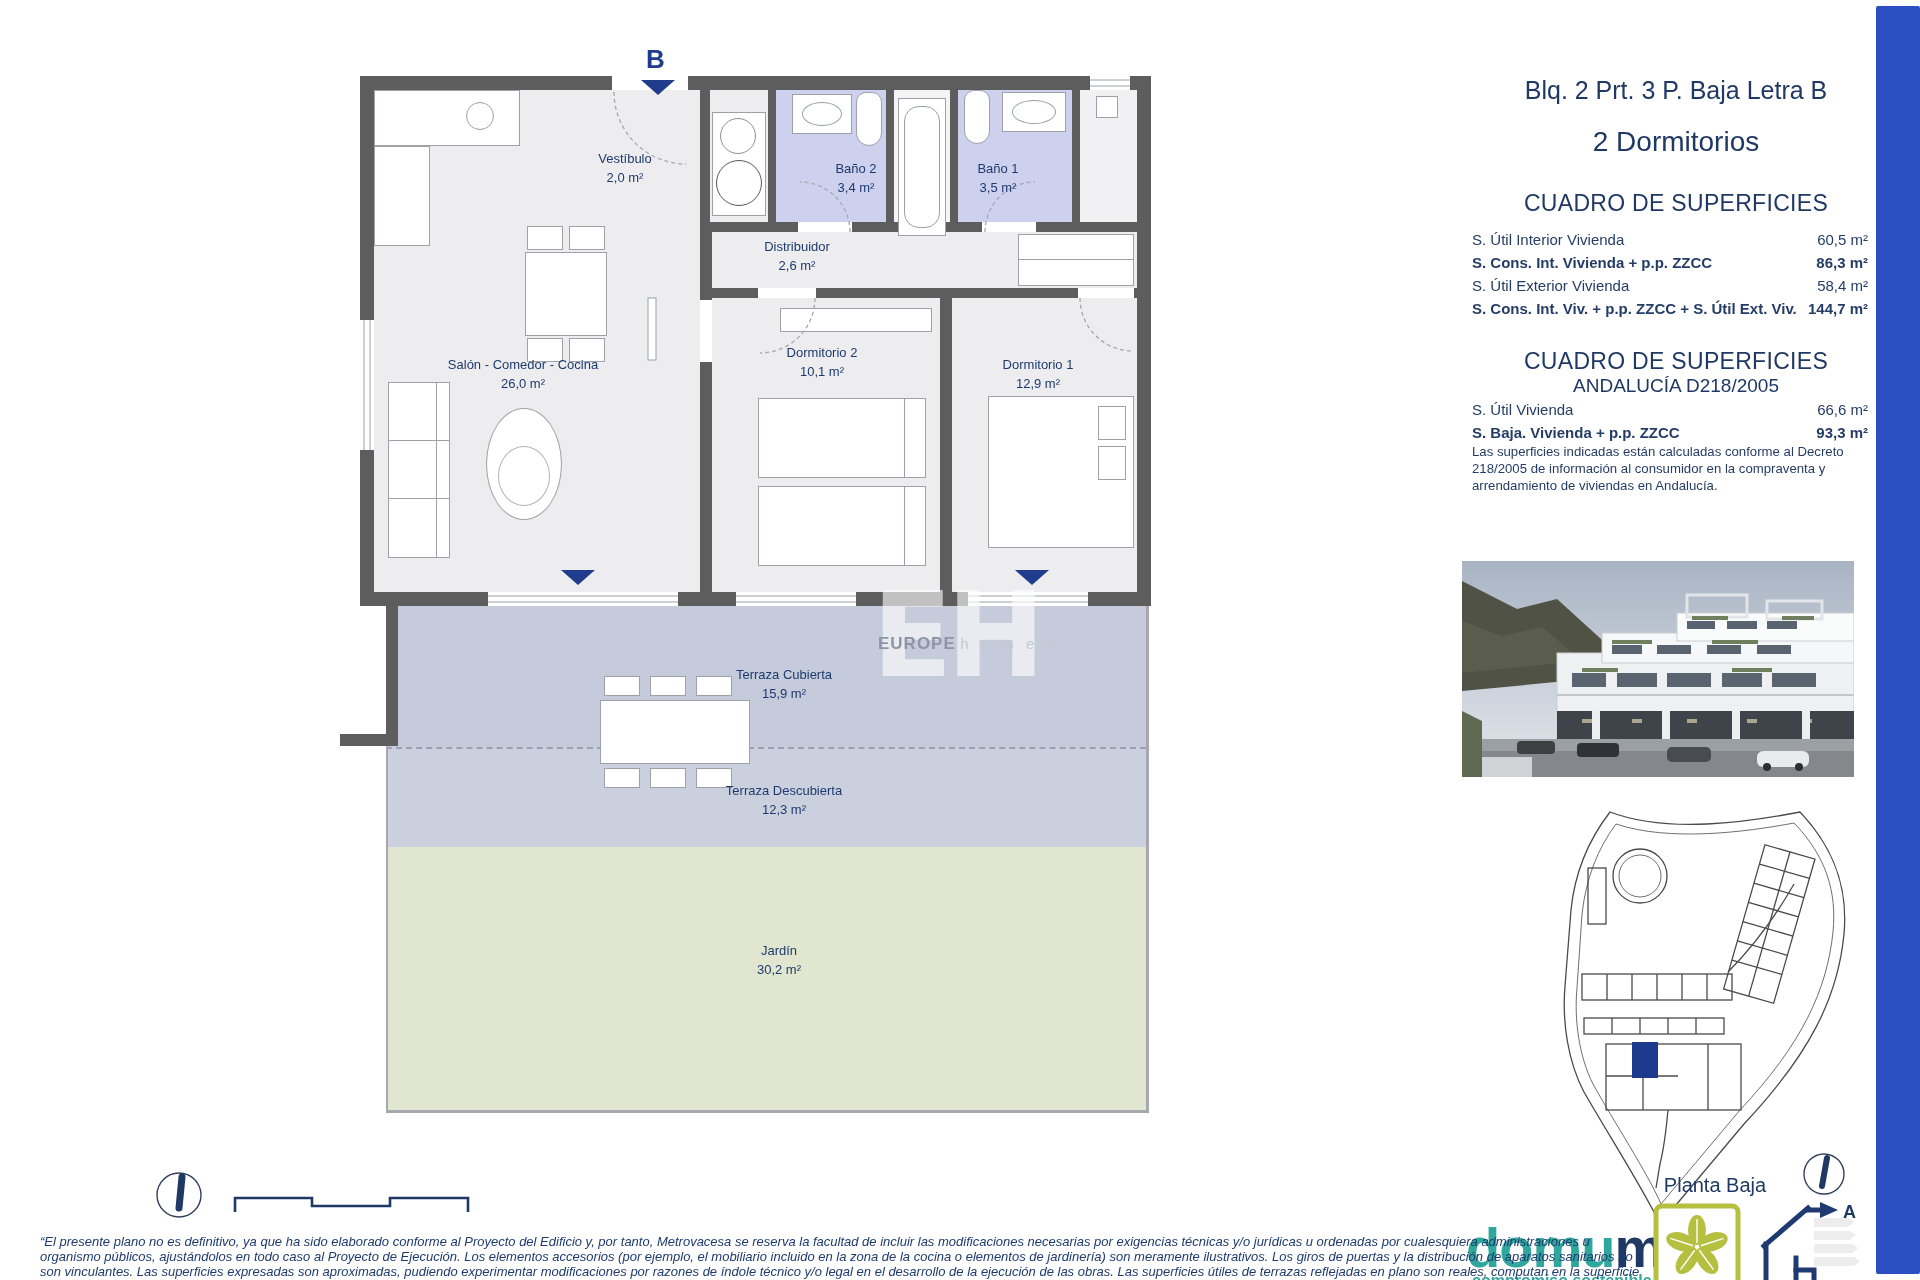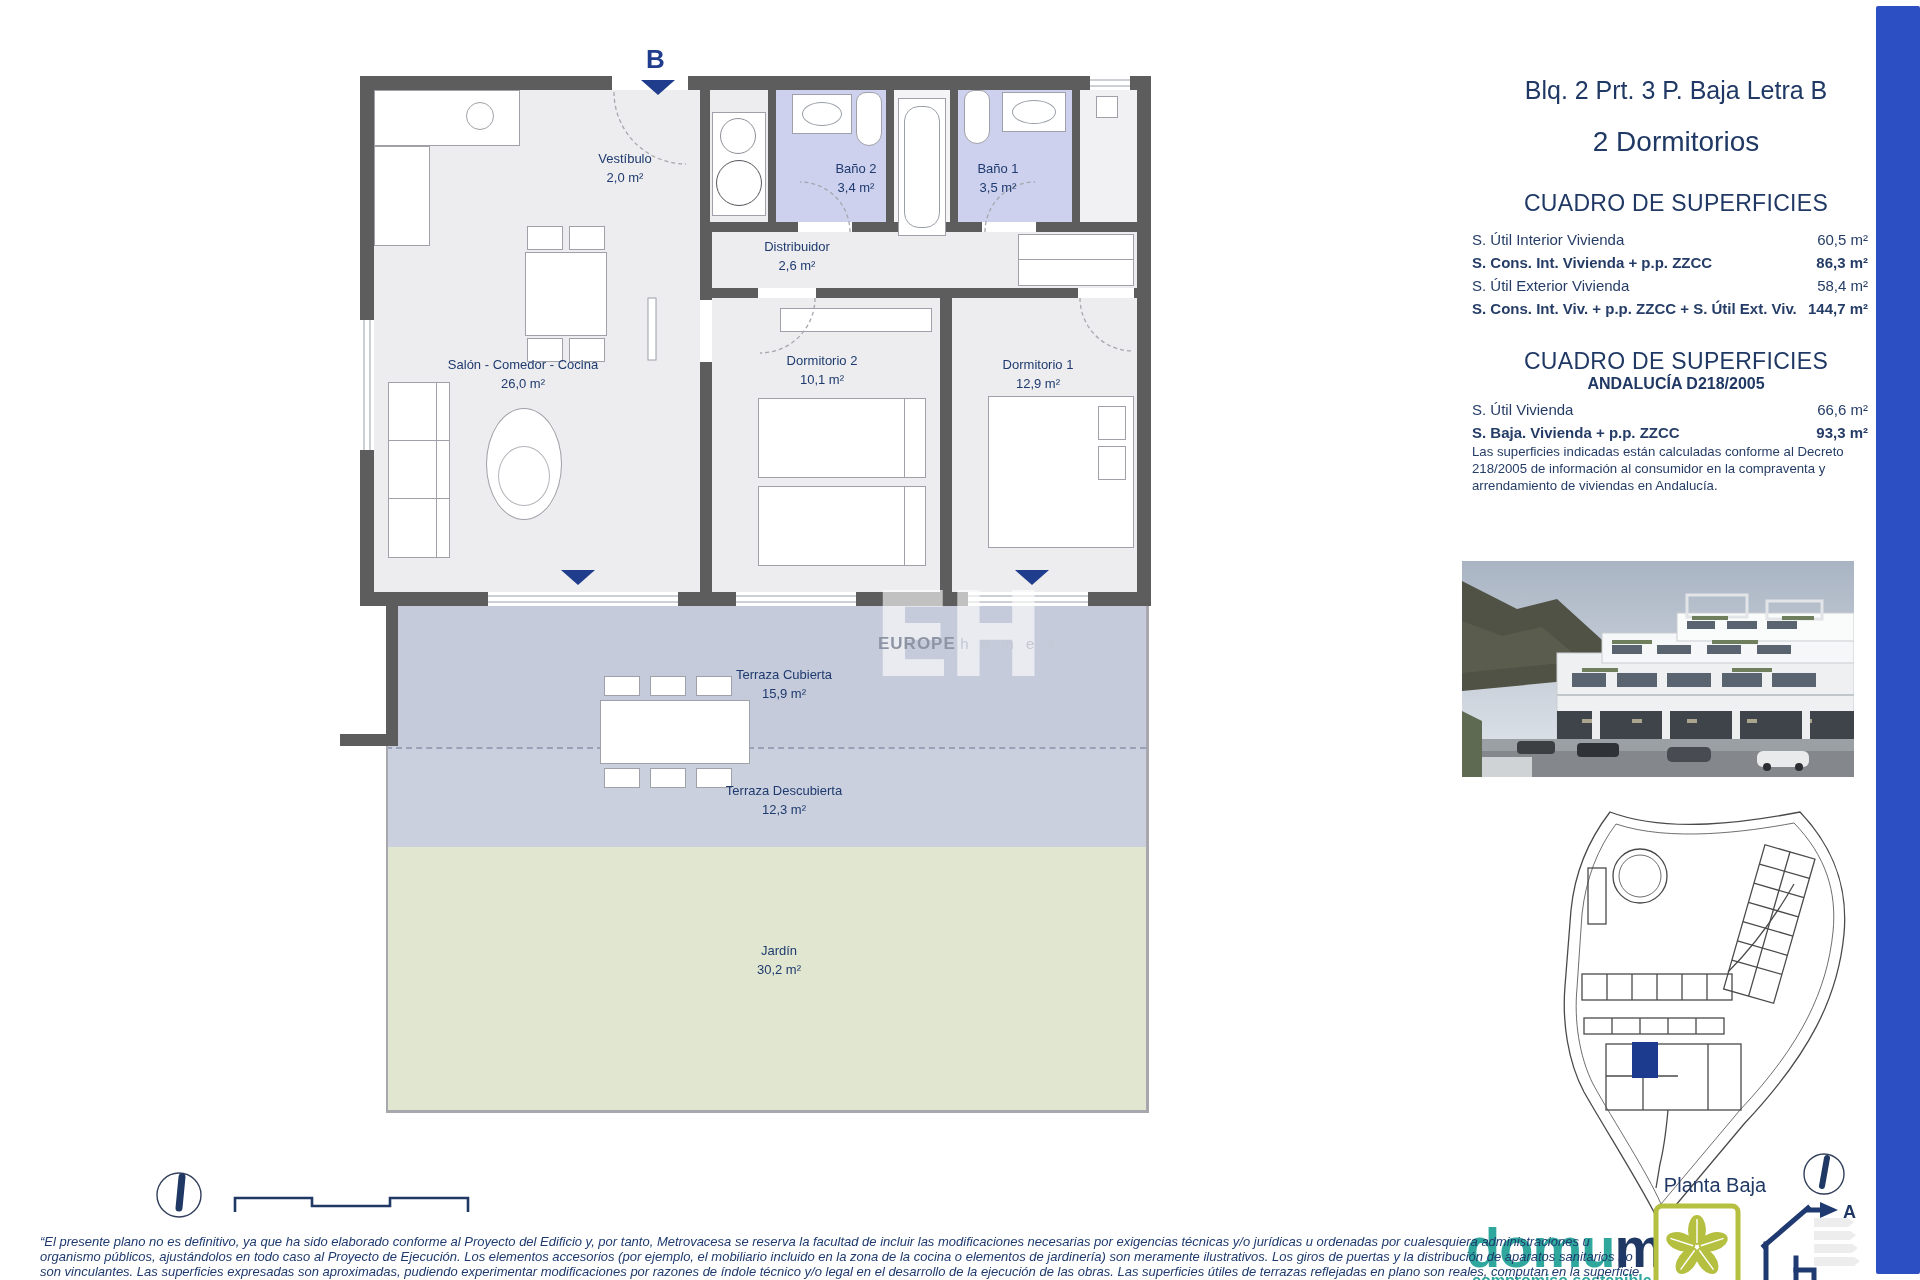--- a/index.html
+++ b/index.html
@@ -205,21 +205,21 @@
       <div>3,5 m²</div>
     </div>
   <div class="rlabel" style="left:797px;top:238px;">
     <div>Distribuidor</div>
       <div>2,6 m²</div>
     </div>
   <div class="rlabel" style="left:523px;top:356px;">
     <div>Salón - Comedor - Cocina</div>
       <div>26,0 m²</div>
     </div>
-  <div class="rlabel" style="left:822px;top:352px;">
+  <div class="rlabel" style="left:822px;top:344px;">
     <div>Dormitorio 2</div>
       <div>10,1 m²</div>
     </div>
   <div class="rlabel" style="left:1038px;top:356px;">
     <div>Dormitorio 1</div>
       <div>12,9 m²</div>
     </div>
   <div class="rlabel" style="left:784px;top:666px;">
     <div>Terraza Cubierta</div>
       <div>15,9 m²</div>
@@ -251,21 +251,21 @@
       <span>S. Útil Exterior Vivienda</span>
       <span>58,4 m²</span>
     </div>
   <div class="row b">
       <span>S. Cons. Int. Viv. + p.p. ZZCC + S. Útil Ext. Viv.</span>
       <span>144,7 m²</span>
     </div>
 </div>
 
 <div class="r-title cuadro" style="top:348px;">CUADRO DE SUPERFICIES</div>
-<div class="r-title" style="top:375px;font-size:16px;font-weight:bold;">ANDALUCÍA D218/2005</div>
+<div class="r-title" style="top:375px;font-size:19px;font-weight:normal;">ANDALUCÍA D218/2005</div>
 <div class="tbl" style="top:398px;">
   <div class="row">
       <span>S. Útil Vivienda</span>
       <span>66,6 m²</span>
     </div>
   <div class="row b">
       <span>S. Baja. Vivienda + p.p. ZZCC</span>
       <span>93,3 m²</span>
     </div>
 </div>

